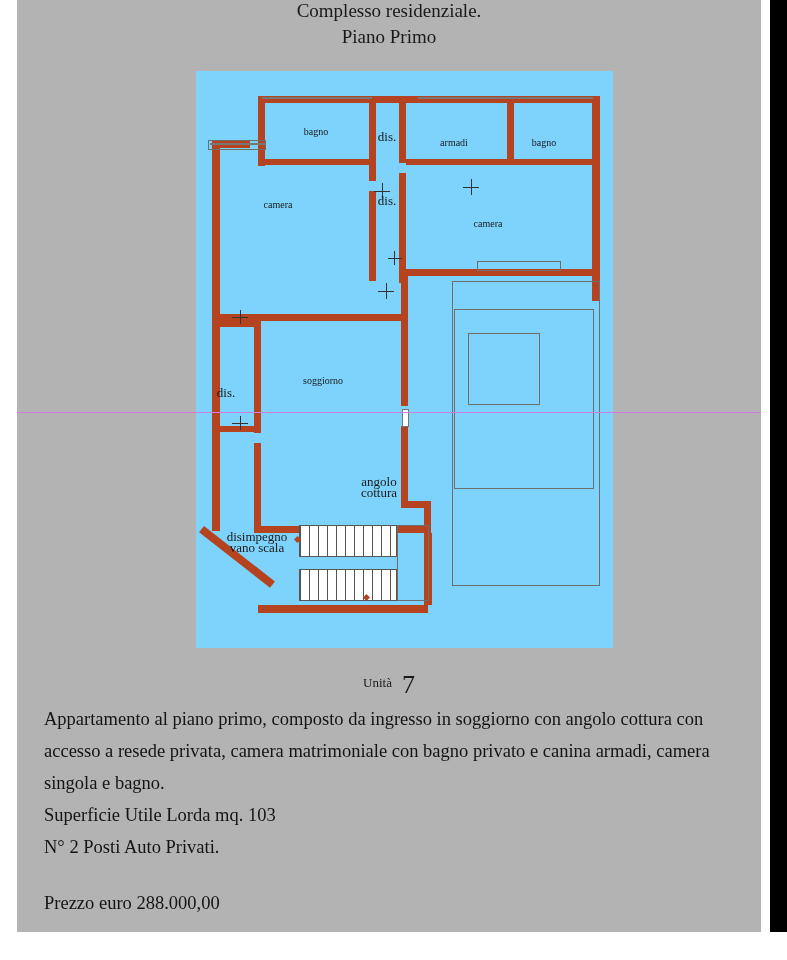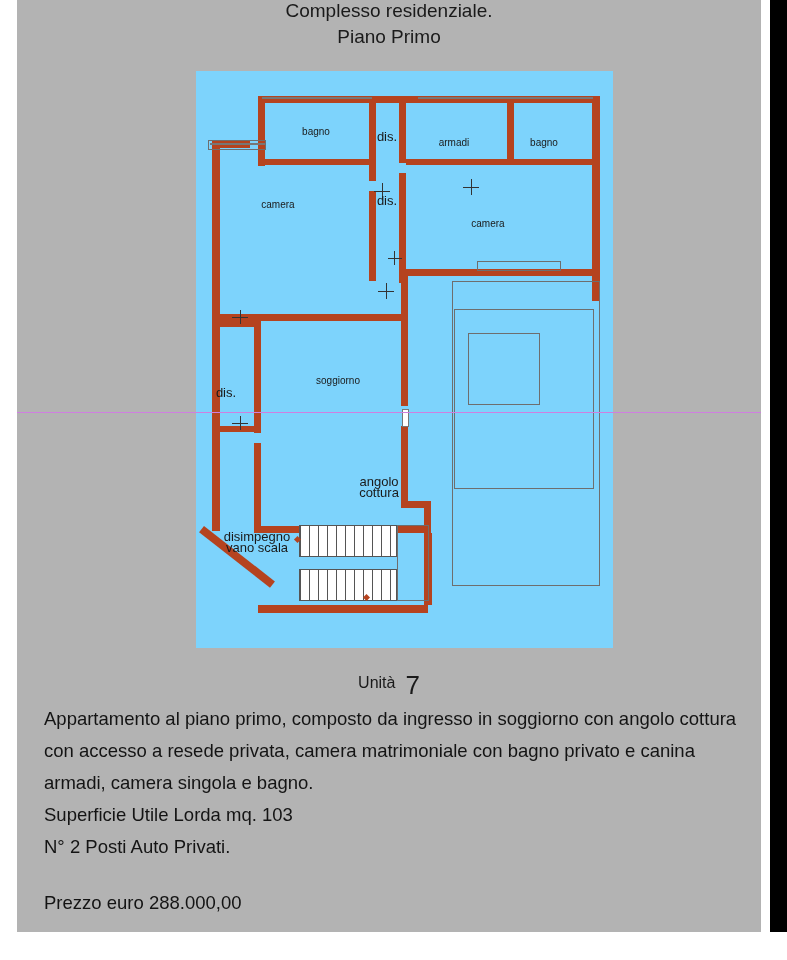--- a/index.html
+++ b/index.html
@@ -13,20 +13,21 @@
     font-family: "Liberation Sans", sans-serif;
     overflow: hidden;
     position: relative;
   }
   .page {
     position: absolute;
     left: 0; top: 0;
     width: 787px;
     height: 960px;
     background: #ffffff;
+    font-family: Liberation Serif, serif;
   }
   
   .doc {
     position: absolute;
     left: 17px;
     top: 0;
     width: 744px;
     height: 932px;
     background: #b3b3b3;
   }
@@ -115,21 +116,21 @@
   
   .unit-row {
     position: absolute;
     left: 17px;
     top: 670px;
     width: 744px;
     text-align: center;
     color: #1a1a1a;
   }
   .unit-label {
-    font-size: 16px;
+    font-size: 13px;
     vertical-align: 6px;
   }
   .unit-number {
     font-size: 26px;
     margin-left: 10px;
   }
 
   
   .desc {
     position: absolute;
@@ -259,21 +260,21 @@
     <div class="arrowdot" style="left:99px; top:466px;"></div>
     <div class="arrowdot" style="left:168px; top:524px;"></div>
 
     <div class="lbl" style="left:88px; top:55px; width:64px;">bagno</div>
     <div class="lbl sm" style="left:166px; top:60px; width:50px;">dis.</div>
     <div class="lbl" style="left:226px; top:66px; width:64px;">armadi</div>
     <div class="lbl" style="left:316px; top:66px; width:64px;">bagno</div>
     <div class="lbl" style="left:46px; top:128px; width:72px;">camera</div>
     <div class="lbl sm" style="left:166px; top:124px; width:50px;">dis.</div>
     <div class="lbl" style="left:256px; top:147px; width:72px;">camera</div>
-    <div class="lbl" style="left:99px; top:304px; width:86px;">soggiorno</div>
+    <div class="lbl" style="left:84px; top:304px; width:86px;">soggiorno</div>
     <div class="lbl sm" style="left:8px; top:316px; width:44px;">dis.</div>
     <div class="lbl sm" style="left:148px; top:405px; width:70px;">angolo
 cottura</div>
     <div class="lbl sm" style="left:18px; top:460px; width:86px; text-align:center;">disimpegno
 vano scala</div>
 
   </div>
 
   <div class="purple"></div>
 

